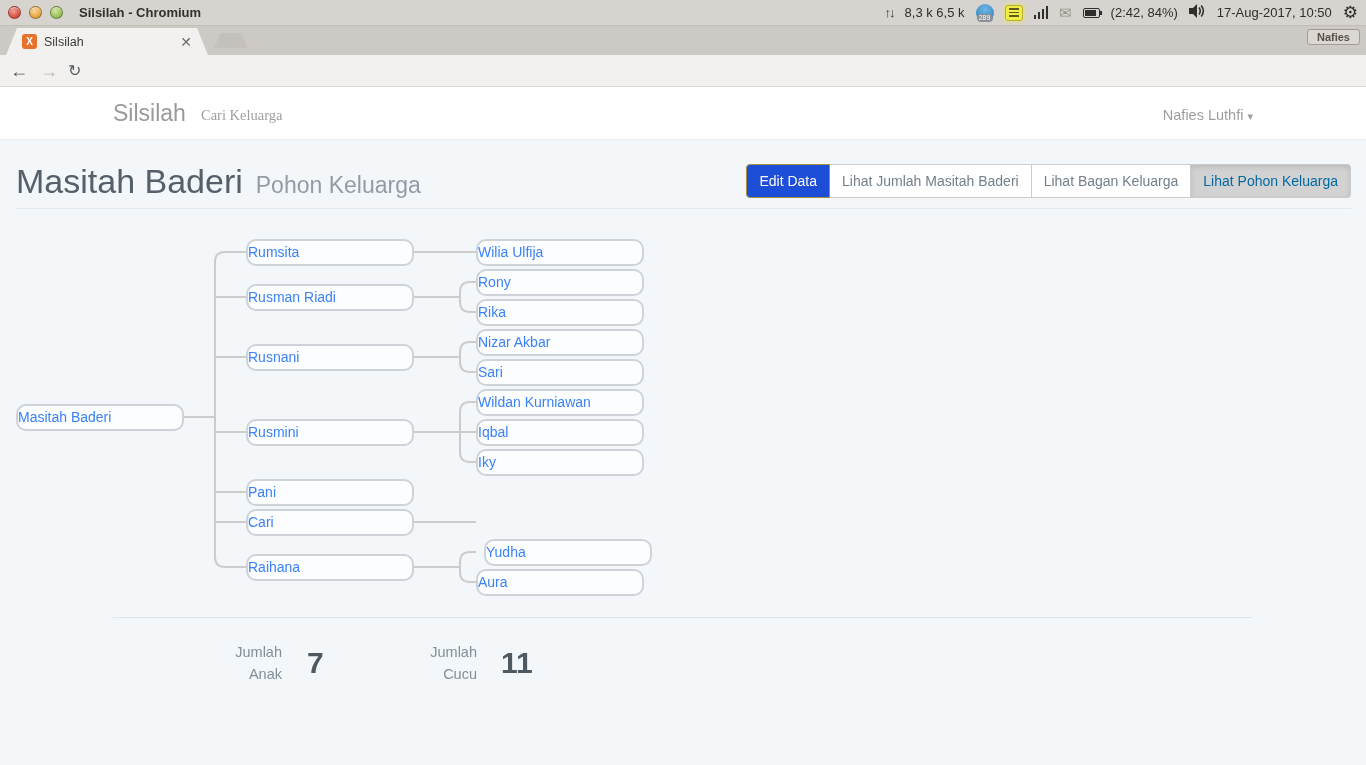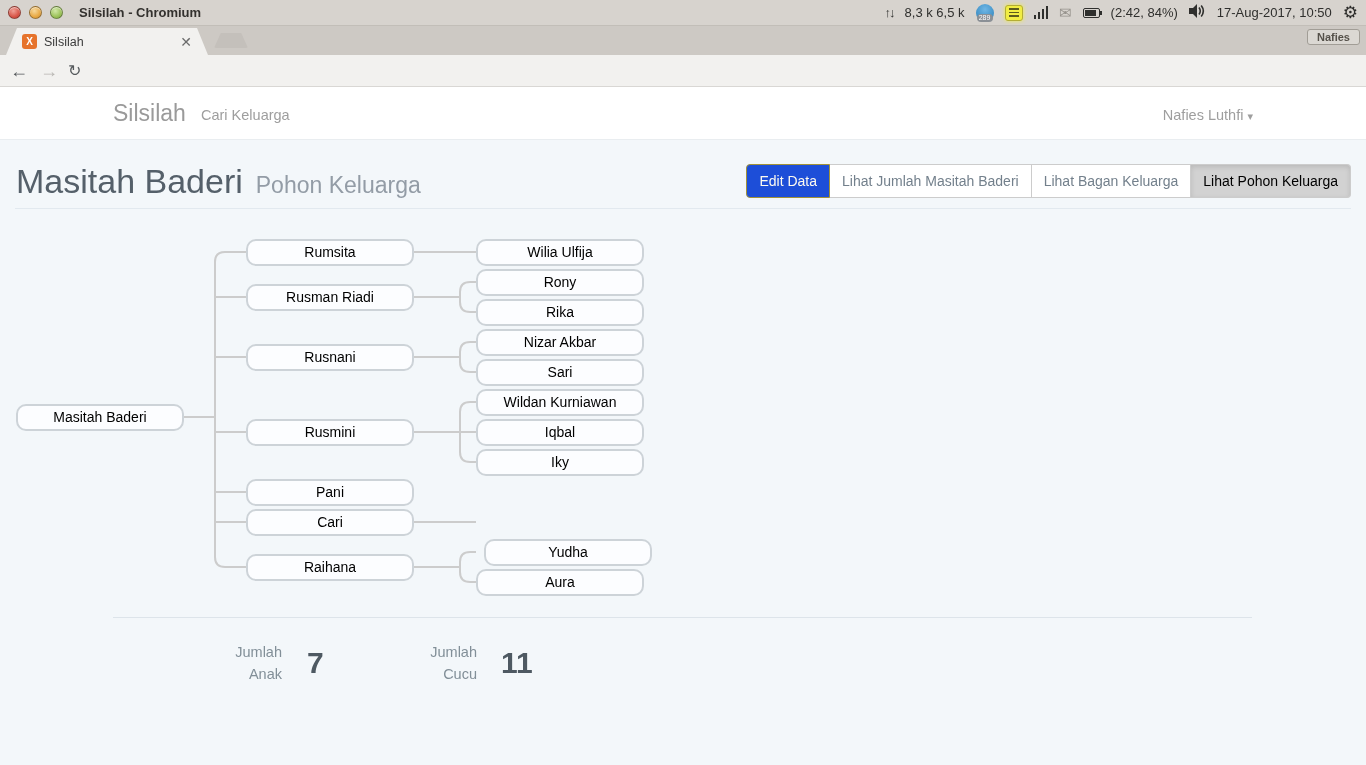--- a/index.html
+++ b/index.html
@@ -69,43 +69,43 @@
   .phone-body { position:absolute; left:0; top:0; width:10px; height:17px; border:2px solid #222; border-radius:2px; }
   .phone-arrow { position:absolute; left:7px; top:4px; width:0; height:0; border:5px solid transparent;
                  border-left:9px solid #3f87e0; }
   .ext-laravel { left:1273px; }
   .ext-flag { left:1304px; background:linear-gradient(#5a85e0 15%, #3a64ce 15%); border-radius:2px; }
   .menu-dots { position:absolute; left:1345px; top:61px; color:#5f6368; font-size:15px; letter-spacing:0; }
 
   
   #navbar { position:absolute; top:87px; left:0; right:0; height:53px; background:#fff; border-bottom:1px solid #e9edf0; }
   #brand { position:absolute; left:113px; top:13px; font-size:23px; color:#9a9a9a; }
-  #nav-cari { position:absolute; left:201px; top:20px; font-size:14.5px; color:#9e9e9e; }
+  #nav-cari { position:absolute; left:201px; top:20px; font-size:14.5px; color:#9e9e9e;font-family:Liberation Serif, serif; }
   #nav-user { position:absolute; right:113px; top:20px; font-size:14.5px; color:#9e9e9e; }
   .caret { font-size:11px; }
 
   #content { position:absolute; top:140px; left:0; right:0; bottom:0; background:#f3f7fa; }
 
   #page-header { position:absolute; left:16px; top:162px; display:flex; align-items:baseline; gap:13px; }
   #page-title { font-size:34px; color:#55606a; }
   #page-subtitle { font-size:23px; color:#939ca6; }
   #header-rule { position:absolute; left:15px; right:15px; top:208px; height:1px; background:#e2e9ef; }
 
   #action-group { position:absolute; right:15px; top:164px; display:flex; height:34px; }
   .btn { display:flex; align-items:center; padding:0 12px; font-size:14px; border:1px solid #ccc;
          border-left-width:0; background:#fff; color:#73808c; white-space:nowrap; }
   .btn:first-child { border-left-width:1px; border-radius:4px 0 0 4px; }
   .btn:last-child { border-radius:0 4px 4px 0; }
   .btn-gold { background:#1d4ed8; border-color:#a29238; color:#fdfaf0; }
-  .btn-active { background:#d2d2d2; color:#000000; box-shadow:inset 0 2px 5px rgba(0,0,0,.12); }
+  .btn-active { background:#d2d2d2; color:#0369a1; box-shadow:inset 0 2px 5px rgba(0,0,0,.12); }
 
   #tree-layer { position:absolute; top:0; left:0; width:1366px; height:765px; pointer-events:none; }
   #tree-svg { position:absolute; top:0; left:0; }
   .tree-node { position:absolute; width:168px; height:27px; background:#fcfdff; border:2px solid #cdd3d8;
-               border-radius:10px; color:#000000; font-size:14px; text-align:center; line-height:23px;
+               border-radius:10px; color:#3b82f6; font-size:14px; line-height:23px;
                pointer-events:auto; }
 
   #footer-rule { position:absolute; left:113px; top:617px; width:1139px; height:1px; background:#dde4ea; }
   .stat-label { position:absolute; width:86px; text-align:right; font-size:14.5px; color:#828f98; line-height:1.55; }
   .stat-value { position:absolute; font-size:30px; font-weight:bold; color:#4e5962; }
   #stat-label-0 { left:196px; top:641px; }
   #stat-value-0 { left:307px; top:646px; }
   #stat-label-1 { left:391px; top:641px; }
   #stat-value-1 { left:501px; top:646px; }
 </style>

